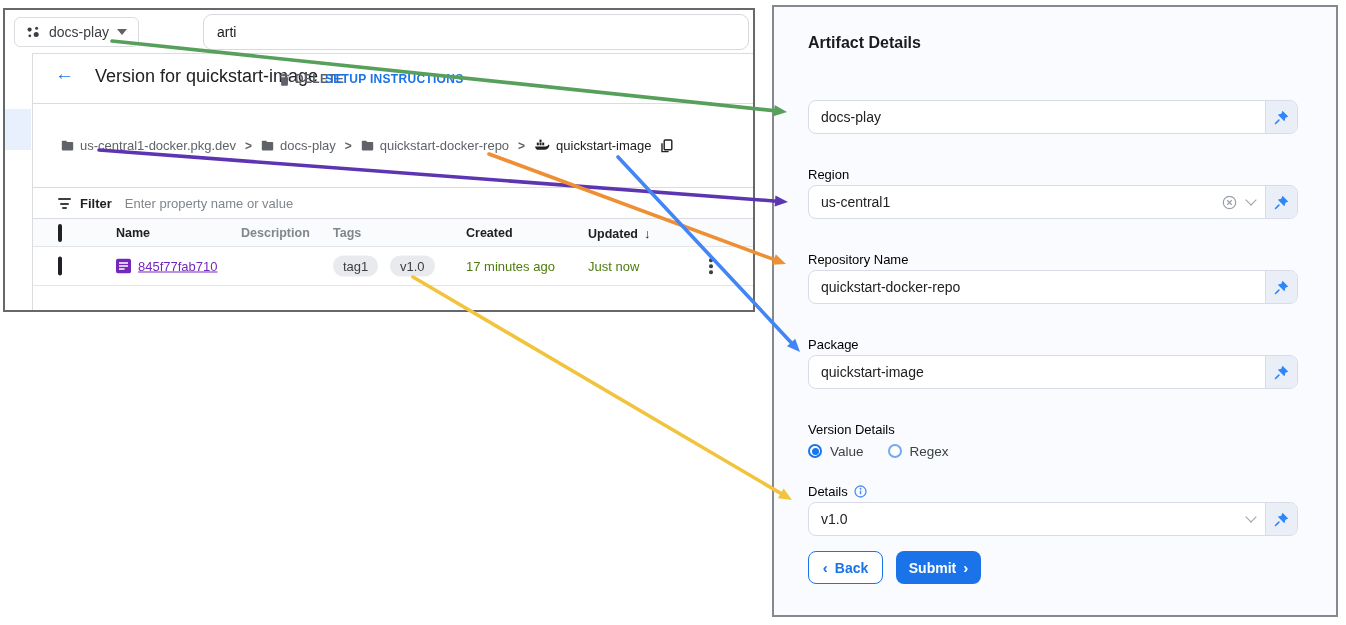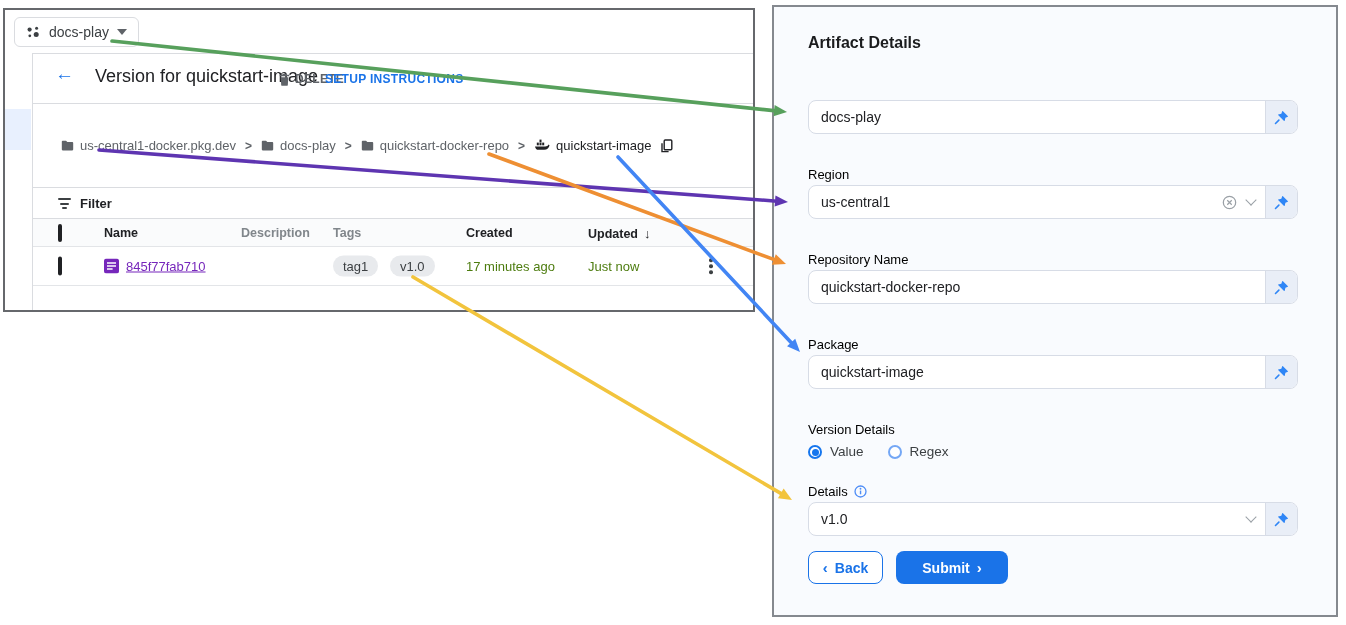--- a/index.html
+++ b/index.html
@@ -37,21 +37,21 @@
                display:flex;align-items:center;}
   .filter-icon{margin-left:25px;display:flex;flex-direction:column;gap:2.5px;align-items:center;}
   .filter-icon i{display:block;height:2px;background:#3c4043;border-radius:1px;}
   .filter-label{margin-left:9px;font-size:13px;font-weight:700;color:#202124;}
   .filter-placeholder{margin-left:13px;font-size:13px;color:#80868b;cursor:text;flex:1;}
   .thead{position:absolute;left:0;top:165px;right:0;height:28px;border-top:1px solid #dadce0;
          background:#fafbfc;font-size:12.5px;}
   .trow{position:absolute;left:0;top:193px;right:0;height:38px;border-top:1px solid #e3e5e8;
         border-bottom:1px solid #e3e5e8;font-size:13px;background:#fff;}
   .cell{position:absolute;top:50%;transform:translateY(-50%);white-space:nowrap;}
-  .c-check{left:25px;}  .c-name{left:71px;} .c-desc{left:208px;} .c-tags{left:300px;}
+  .c-check{left:25px;}  .c-name{left:83px;} .c-desc{left:208px;} .c-tags{left:300px;}
   .c-created{left:433px;} .c-updated{left:555px;} .c-kebab{left:672px;}
   .th{color:#202124;font-weight:700;cursor:pointer;}
   .th.muted{color:#80868b;font-weight:700;}
   .sort-ic{font-size:13px;margin-left:6px;color:#202124;}
   .checkbox{width:14px;height:14px;border:2px solid #202124;border-radius:2px;background:#fff;cursor:pointer;}
   .digest-link{display:flex;align-items:center;gap:7px;}
   .digest-link a{color:#7627bb;text-decoration:underline;cursor:pointer;text-align:right;}
   .chip{display:inline-block;background:#e8eaed;color:#3c4043;border-radius:11px;
         padding:3px 10px;font-size:13px;margin-right:8px;}
   .muted-txt{color:#4d7c0f;}
@@ -65,29 +65,29 @@
   .flabel{position:absolute;left:34px;font-size:13px;color:#000000;display:flex;align-items:center;gap:6px;}
   .fieldwrap{position:absolute;left:34px;width:490px;height:34px;border:1px solid #d7dce6;border-radius:8px;
              background:#fff;display:flex;align-items:stretch;box-sizing:border-box;overflow:hidden;cursor:text;}
   .fval{flex:1;display:flex;align-items:center;padding:0 12px;font-size:14px;color:#202124;}
   .ficons{display:flex;align-items:center;gap:10px;padding-right:10px;}
   .chev{width:7px;height:7px;border-right:1.7px solid #9aa0a6;border-bottom:1.7px solid #9aa0a6;
         transform:rotate(45deg);margin-top:-4px;cursor:pointer;}
   .pinseg{width:31px;background:#e9eef7;border-left:1px solid #d7dce6;display:flex;align-items:center;
           justify-content:center;cursor:pointer;}
   .radios{position:absolute;left:34px;display:flex;align-items:center;gap:24px;font-size:13.5px;color:#3c4043;}
-  .radio-opt{display:flex;align-items:flex-end;gap:8px;cursor:pointer;}
+  .radio-opt{display:flex;align-items:flex-start;gap:8px;cursor:pointer;}
   .radio{width:10px;height:10px;border-radius:50%;border:2.5px solid #1676ee;position:relative;background:#fff;}
   .radio.sel::after{content:"";position:absolute;left:50%;top:50%;width:7px;height:7px;margin:-3.5px 0 0 -3.5px;
                     border-radius:50%;background:#1676ee;}
   .radio.unsel{border-color:#74a7f5;}
   .btn{position:absolute;height:33px;border-radius:8px;display:flex;align-items:center;justify-content:center;
        gap:7px;font-size:14px;font-weight:700;cursor:pointer;box-sizing:border-box;}
   .btn-back{left:34px;width:75px;background:#fff;border:1.5px solid #1a73e8;color:#1a73e8;}
-  .btn-submit{left:122px;width:112px;background:#1a73e8;color:#fff;border:none;}
+  .btn-submit{left:122px;width:85px;background:#1a73e8;color:#fff;border:none;}
   .btn .g{font-size:15px;font-weight:700;}
 
   
   #arrows{position:absolute;left:0;top:0;pointer-events:none;z-index:20;}
 </style>
 </head>
 <body>
 
 <div class="canvas">
 
@@ -96,20 +96,23 @@
     <div class="topbar">
       <div class="proj">
         <svg width="15" height="15" viewBox="0 0 15 15">
           <circle cx="3.6" cy="4.6" r="2.1" fill="#3c4043"></circle>
           <circle cx="10.6" cy="3.2" r="1.5" fill="#3c4043"></circle>
           <circle cx="10.2" cy="9.6" r="2.5" fill="#3c4043"></circle>
           <circle cx="3.8" cy="10.8" r="1.4" fill="#3c4043"></circle>
         </svg>
         <span class="proj-label">docs-play</span>
         <span class="caret"></span>
+      </div>
+      <div class="searchbox">
+        <span>arti</span>
       </div>
     </div>
 
     <div class="rail">
       <div class="rail-active"></div>
     </div>
 
     <div class="main">
 
       <div class="title-row">
@@ -165,20 +168,21 @@
         </svg>
       </div>
 
       <div class="filter-band">
         <span class="filter-icon">
           <i style="width:13px"></i>
             <i style="width:9px"></i>
             <i style="width:5px"></i>
         </span>
         <span class="filter-label">Filter</span>
+        <span class="filter-placeholder">Enter property name or value</span>
       </div>
 
       <div class="thead">
         <span class="cell c-check"><span class="checkbox"></span></span>
         <span class="cell c-name th">Name</span>
         <span class="cell c-desc th muted">Description</span>
         <span class="cell c-tags th muted">Tags</span>
         <span class="cell c-created th">Created</span>
         <span class="cell c-updated th">
           <span>Updated</span><span class="sort-ic">↓</span>

